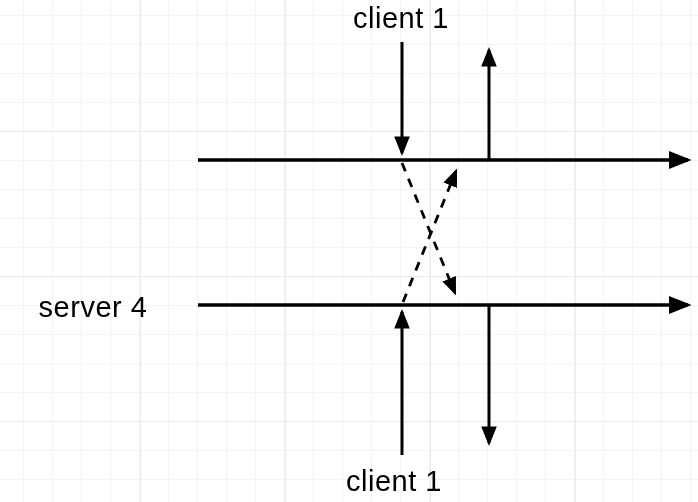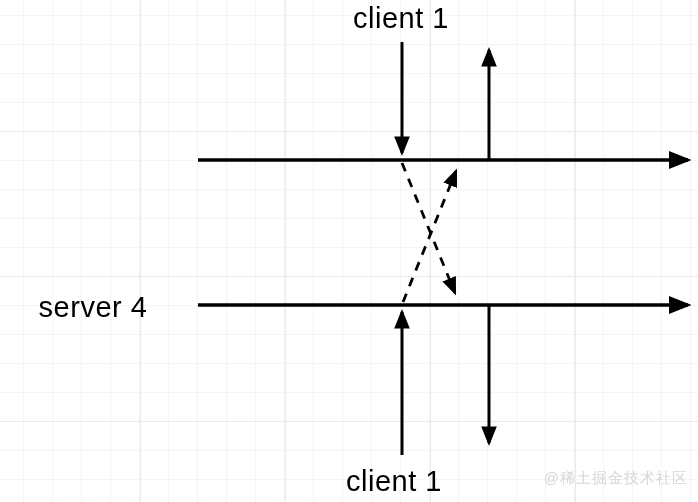--- a/index.html
+++ b/index.html
@@ -72,14 +72,13 @@
         <line x1="489" y1="305" x2="489" y2="443" stroke-width="3" class="edge" marker-end="url(#arrow)"></line>
         <line x1="402" y1="163" x2="455" y2="293" stroke-width="2.8" class="edge dashed" marker-end="url(#arrow)"></line>
         <line x1="403" y1="302" x2="456" y2="171" stroke-width="2.8" class="edge dashed" marker-end="url(#arrow)"></line>
       </g>
   </svg>
 
   <div class="label" style="left: 401px; top: 18px;">client 1</div>
   <div class="label" style="left: 93px; top: 307px;">server 4</div>
   <div class="label" style="left: 394px; top: 481px;">client 1</div>
 
-  <div class="watermark" style="color: rgb(213, 214, 216);">@稀土掘金技术社区</div>
 </div>
 
 </body></html>

